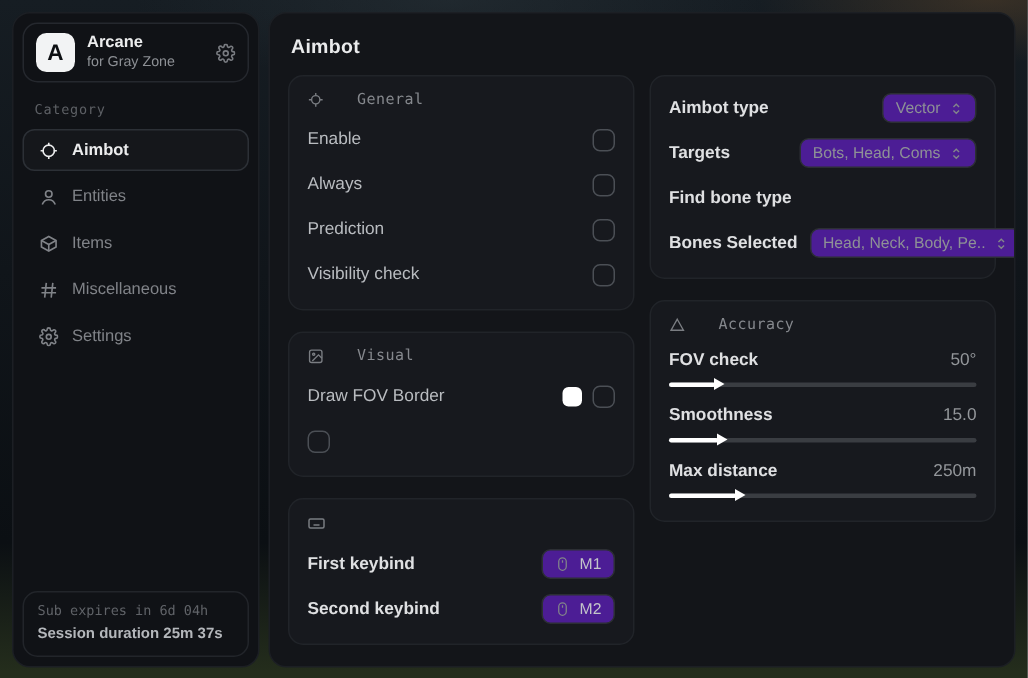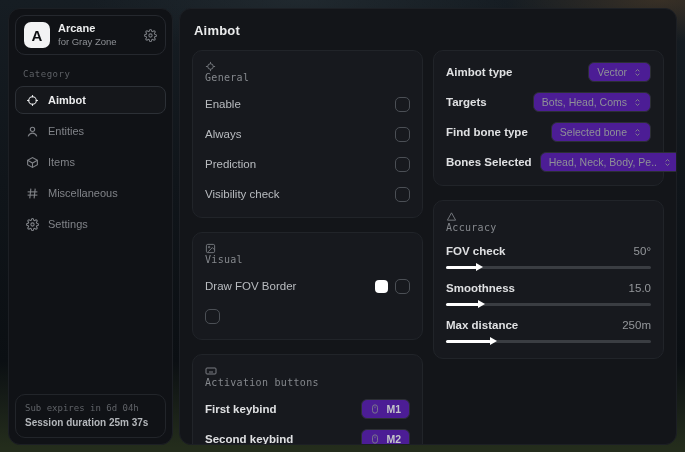--- a/index.html
+++ b/index.html
@@ -60,23 +60,23 @@
   }
   .page-title { color:#eaebec; font-size:13px; font-weight:bold; letter-spacing:.2px; margin:2px 2px 12px; }
   .columns { display:flex; gap:10px; align-items:flex-start; }
   .col { flex:1; display:flex; flex-direction:column; gap:14px; min-width:0; }
 
   .card {
     background:#17191e; border:1px solid #212429; border-radius:10px;
     padding:10px 12px 12px; display:flex; flex-direction:column; gap:8px;
   }
   .card-header {
-    display:flex; align-items:flex-start; gap:0;
+    display:flex; align-items:center; gap:22px;
     font-family:"DejaVu Sans Mono", monospace; font-size:10px; color:#85888d;
-    margin-bottom:2px; letter-spacing:.3px;flex-direction:column;
+    margin-bottom:2px; letter-spacing:.3px;
   }
   .card-header .hdr-icon { color:#7a7d82; display:flex; align-items:center; }
 
   .row { display:flex; align-items:center; justify-content:space-between; min-height:22px; gap:8px; }
   .row-label { font-size:11.5px; color:#b9bcc0; white-space:nowrap; }
   .row-label.bright { color:#dfe0e2; font-weight:bold; }
   .row-right { display:flex; align-items:center; gap:7px; }
 
   .checkbox {
     width:15px; height:15px; border:1.5px solid #4b4f55; border-radius:5px;
@@ -85,21 +85,21 @@
   .swatch { width:13px; height:13px; border-radius:4px; background:#ffffff; cursor:pointer; }
 
   .pill {
     display:flex; align-items:center; gap:6px; background:#4c1d95;
     border:1px solid #2c2f34; border-radius:6px; padding:3px 8px;
     color:#8e9196; font-size:10.5px; cursor:pointer; white-space:nowrap;
     max-width:150px;
   }
   .pill .pill-text { overflow:hidden; text-overflow:ellipsis; }
   .pill .pill-icon { color:#82858a; display:flex; align-items:center; flex:0 0 auto; }
-  .key-pill { color:#c3c5c9; font-weight:bold;margin-left:44px; }
+  .key-pill { color:#c3c5c9; font-weight:normal;margin-left:44px; }
 
   .slider-group { display:flex; flex-direction:column; gap:6px; margin-top:2px; }
   .slider-head { display:flex; justify-content:space-between; align-items:baseline; }
   .slider-value { font-size:11.5px; color:#94979b; }
   .slider { position:relative; height:9px; cursor:pointer; }
   .slider-track { position:absolute; top:3px; left:0; right:0; height:2.5px; background:#3a3d42; border-radius:2px; }
   .slider-fill { position:absolute; top:2.5px; left:0; height:3.5px; background:#ffffff; border-radius:2px; }
   .slider-fill::after {
     content:""; position:absolute; right:-6px; top:-2.5px;
     border-left:7px solid #ffffff; border-top:4.5px solid transparent; border-bottom:4.5px solid transparent;
@@ -256,21 +256,20 @@
             <span class="hdr-icon">
               <svg width="12" height="12" viewBox="0 0 24 24" fill="none" stroke="currentColor" stroke-width="2">
                   <rect x="2" y="6" width="20" height="12" rx="2"></rect>
                   <line x1="6" y1="10" x2="6" y2="10.01"></line>
                   <line x1="10" y1="10" x2="10" y2="10.01"></line>
                   <line x1="14" y1="10" x2="14" y2="10.01"></line>
                   <line x1="18" y1="10" x2="18" y2="10.01"></line>
                   <line x1="8" y1="14" x2="16" y2="14"></line>
                 </svg>
             </span>
-            <span>Activation buttons</span>
           </div>
           <div class="row">
             <span class="row-label bright">First keybind</span>
             <span class="pill key-pill">
               <span class="pill-icon">
                 <svg width="10" height="12" viewBox="0 0 24 24" fill="none" stroke="currentColor" stroke-width="2">
                     <rect x="6" y="2" width="12" height="20" rx="6"></rect>
                     <line x1="12" y1="6" x2="12" y2="10"></line>
                   </svg>
               </span>
@@ -314,29 +313,20 @@
               <span class="pill-icon">
                 <svg width="9" height="11" viewBox="0 0 24 24" fill="none" stroke="currentColor" stroke-width="2.5">
                     <path d="M7 9l5-5 5 5"></path>
                     <path d="M7 15l5 5 5-5"></path>
                   </svg>
               </span>
             </span>
           </div>
           <div class="row">
             <span class="row-label bright">Find bone type</span>
-            <span class="pill">
-              <span class="pill-text">Selected bone</span>
-              <span class="pill-icon">
-                <svg width="9" height="11" viewBox="0 0 24 24" fill="none" stroke="currentColor" stroke-width="2.5">
-                    <path d="M7 9l5-5 5 5"></path>
-                    <path d="M7 15l5 5 5-5"></path>
-                  </svg>
-              </span>
-            </span>
           </div>
           <div class="row">
             <span class="row-label bright">Bones Selected</span>
             <span class="pill">
               <span class="pill-text">Head, Neck, Body, Pe..</span>
               <span class="pill-icon">
                 <svg width="9" height="11" viewBox="0 0 24 24" fill="none" stroke="currentColor" stroke-width="2.5">
                     <path d="M7 9l5-5 5 5"></path>
                     <path d="M7 15l5 5 5-5"></path>
                   </svg>

